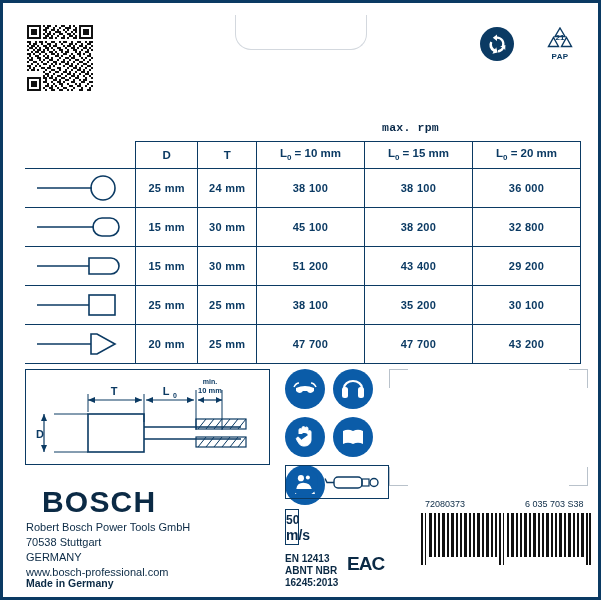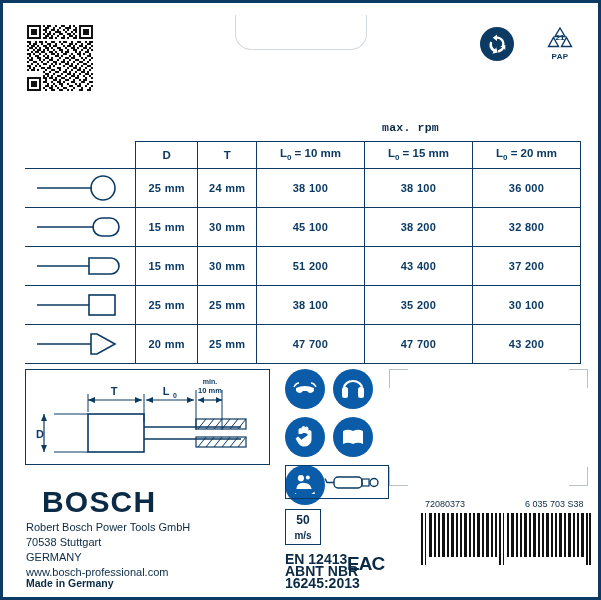--- a/index.html
+++ b/index.html
@@ -209,37 +209,37 @@
     font-size: 10.5px;
     font-weight: bold;
     color: #0b2a45;
   }
 
   
   .msbox {
     position: absolute;
     left: 268px;
     top: 492px;
-    width: 36px;
+    width: 14px;
     height: 36px;
     border: 1.5px solid #0b3a63;
     box-sizing: border-box;
     text-align: center;
     font-size: 12px;
     font-weight: bold;
     line-height: 15px;
     padding-top: 3px;
   }
-  .msbox .u { font-size: 10px; }
+  .msbox .u { font-size: 14px; }
 
   .norm {
     position: absolute;
     left: 268px;
     top: 536px;
-    font-size: 14px;
+    font-size: 10px;
     line-height: 12px;
     font-weight: bold;
     color: #0b2a45;
   }
   .eac {
     position: absolute;
     left: 330px;
     top: 536px;
     font-size: 19px;
     font-weight: bold;
@@ -653,21 +653,21 @@
           <td class="shape-cell">
             <svg width="98" height="30" viewBox="0 0 98 30">
               <path d="M58 7 h22 a8 8 0 0 1 0 16 h-22 z" fill="none" stroke="#0b3a63" stroke-width="1.6"></path>
               <line x1="6" y1="15" x2="58" y2="15" stroke="#0b3a63" stroke-width="1.6"></line>
             </svg>
           </td>
           <td class="col-d val">15 mm</td>
           <td class="col-t val">30 mm</td>
           <td class="val">51 200</td>
           <td class="val">43 400</td>
-          <td class="val">37 200</td>
+          <td class="val">29 200</td>
         </tr>
         <tr>
           <td class="shape-cell">
             <svg width="98" height="30" viewBox="0 0 98 30">
               <rect x="58" y="5" width="26" height="20" fill="none" stroke="#0b3a63" stroke-width="1.6"></rect>
               <line x1="6" y1="15" x2="58" y2="15" stroke="#0b3a63" stroke-width="1.6"></line>
             </svg>
           </td>
           <td class="col-d val">25 mm</td>
           <td class="col-t val">25 mm</td>

